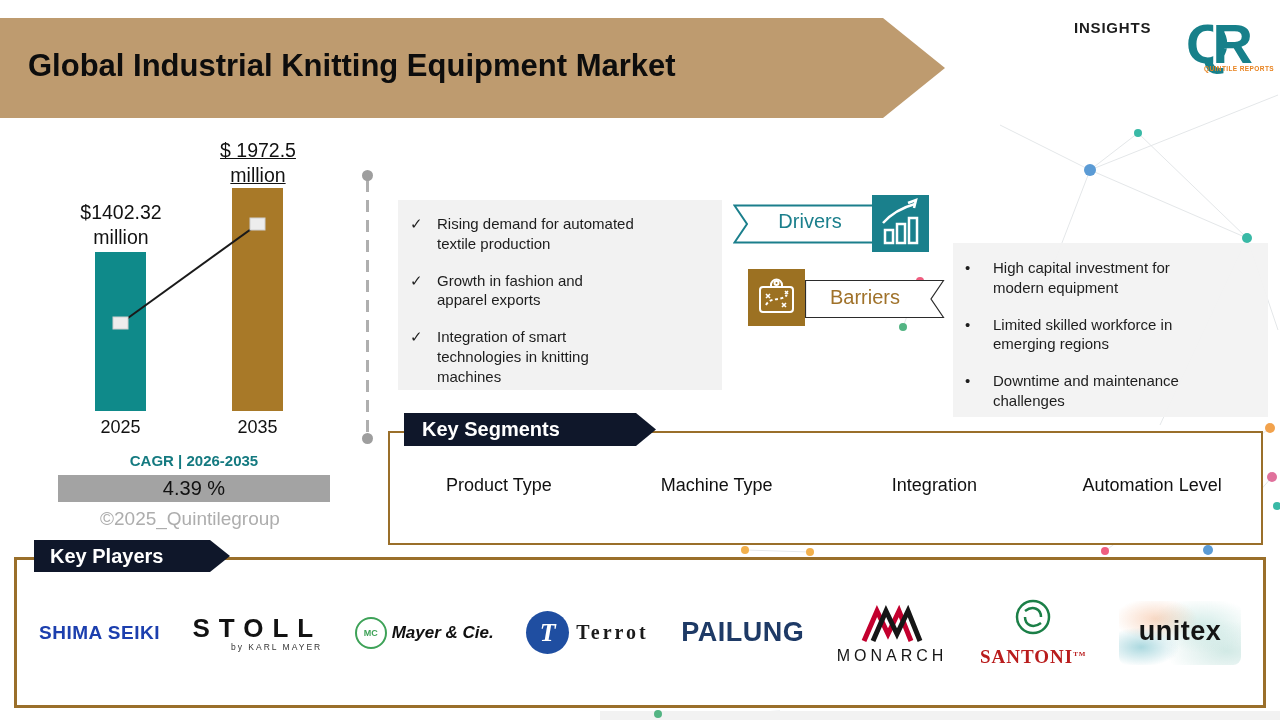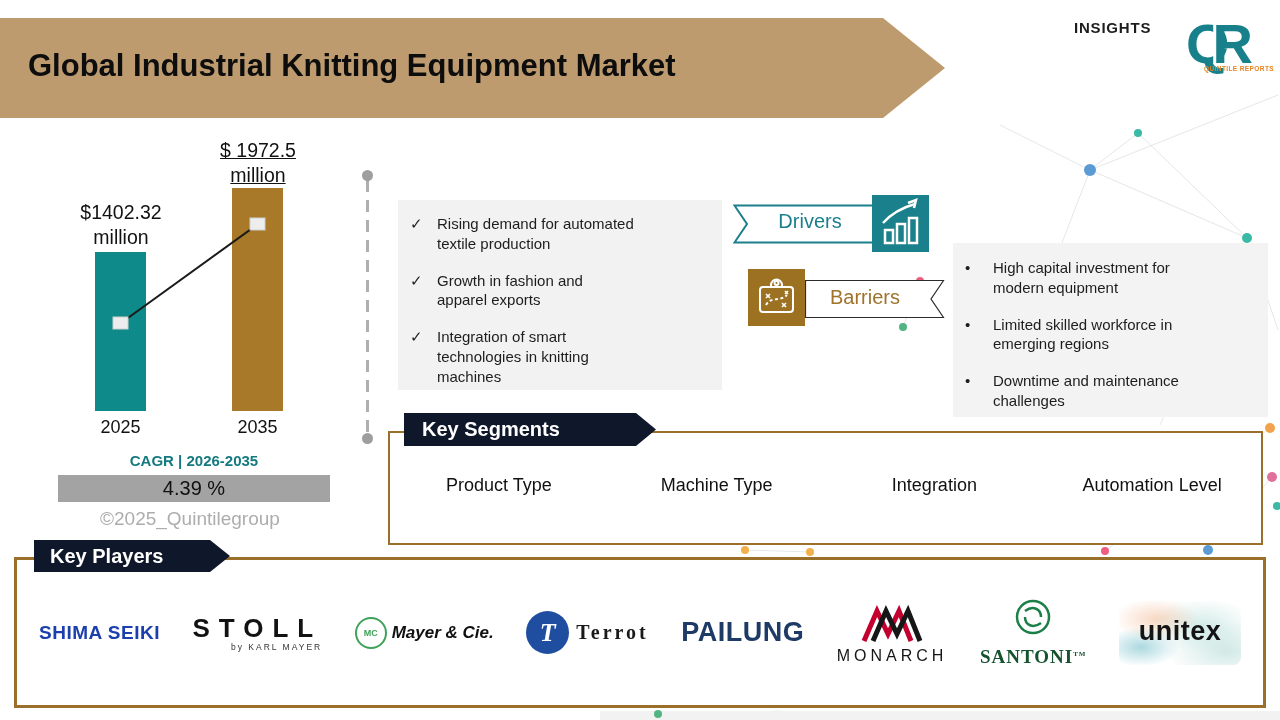--- a/index.html
+++ b/index.html
@@ -99,21 +99,21 @@
   .terrot{display:flex;align-items:center;gap:7px;}
   .terrot-mark{width:43px;height:43px;border-radius:50%;background:#1F4EA1;color:#fff;
                font-family:"Liberation Serif",serif;font-style:italic;font-size:26px;font-weight:bold;
                display:flex;align-items:center;justify-content:center;}
   .terrot-text{font-family:"Liberation Serif",serif;font-size:20px;font-weight:bold;letter-spacing:3px;color:#1a1a1a;}
   .pailung{font-size:27px;font-weight:700;letter-spacing:.5px;color:#1E3A66;}
   .monarch{display:flex;flex-direction:column;align-items:center;}
   .monarch-text{font-size:16px;letter-spacing:4px;color:#161616;margin-top:4px;}
   .santoni{display:flex;flex-direction:column;align-items:center;}
   .santoni-text{font-family:"Liberation Serif",serif;font-size:19px;font-weight:bold;
-                letter-spacing:1px;color:#14532d;margin-top:10px;}
+                letter-spacing:1px;color:#b91c1c;margin-top:10px;}
   .santoni-text sup{font-size:7px;}
   .unitex{position:relative;width:122px;height:64px;border-radius:8px;
      background:
        radial-gradient(55px 28px at 18% 72%,rgba(70,170,185,.45),transparent 70%),
        radial-gradient(60px 30px at 30% 28%,rgba(240,160,110,.40),transparent 70%),
        radial-gradient(75px 38px at 68% 38%,rgba(175,220,213,.55),transparent 72%),
        radial-gradient(85px 42px at 88% 78%,rgba(140,200,190,.40),transparent 72%);}
   .unitex-text{position:absolute;left:0;right:0;top:15px;text-align:center;
                font-size:27px;font-weight:700;color:#141414;letter-spacing:.5px;}
 </style>

